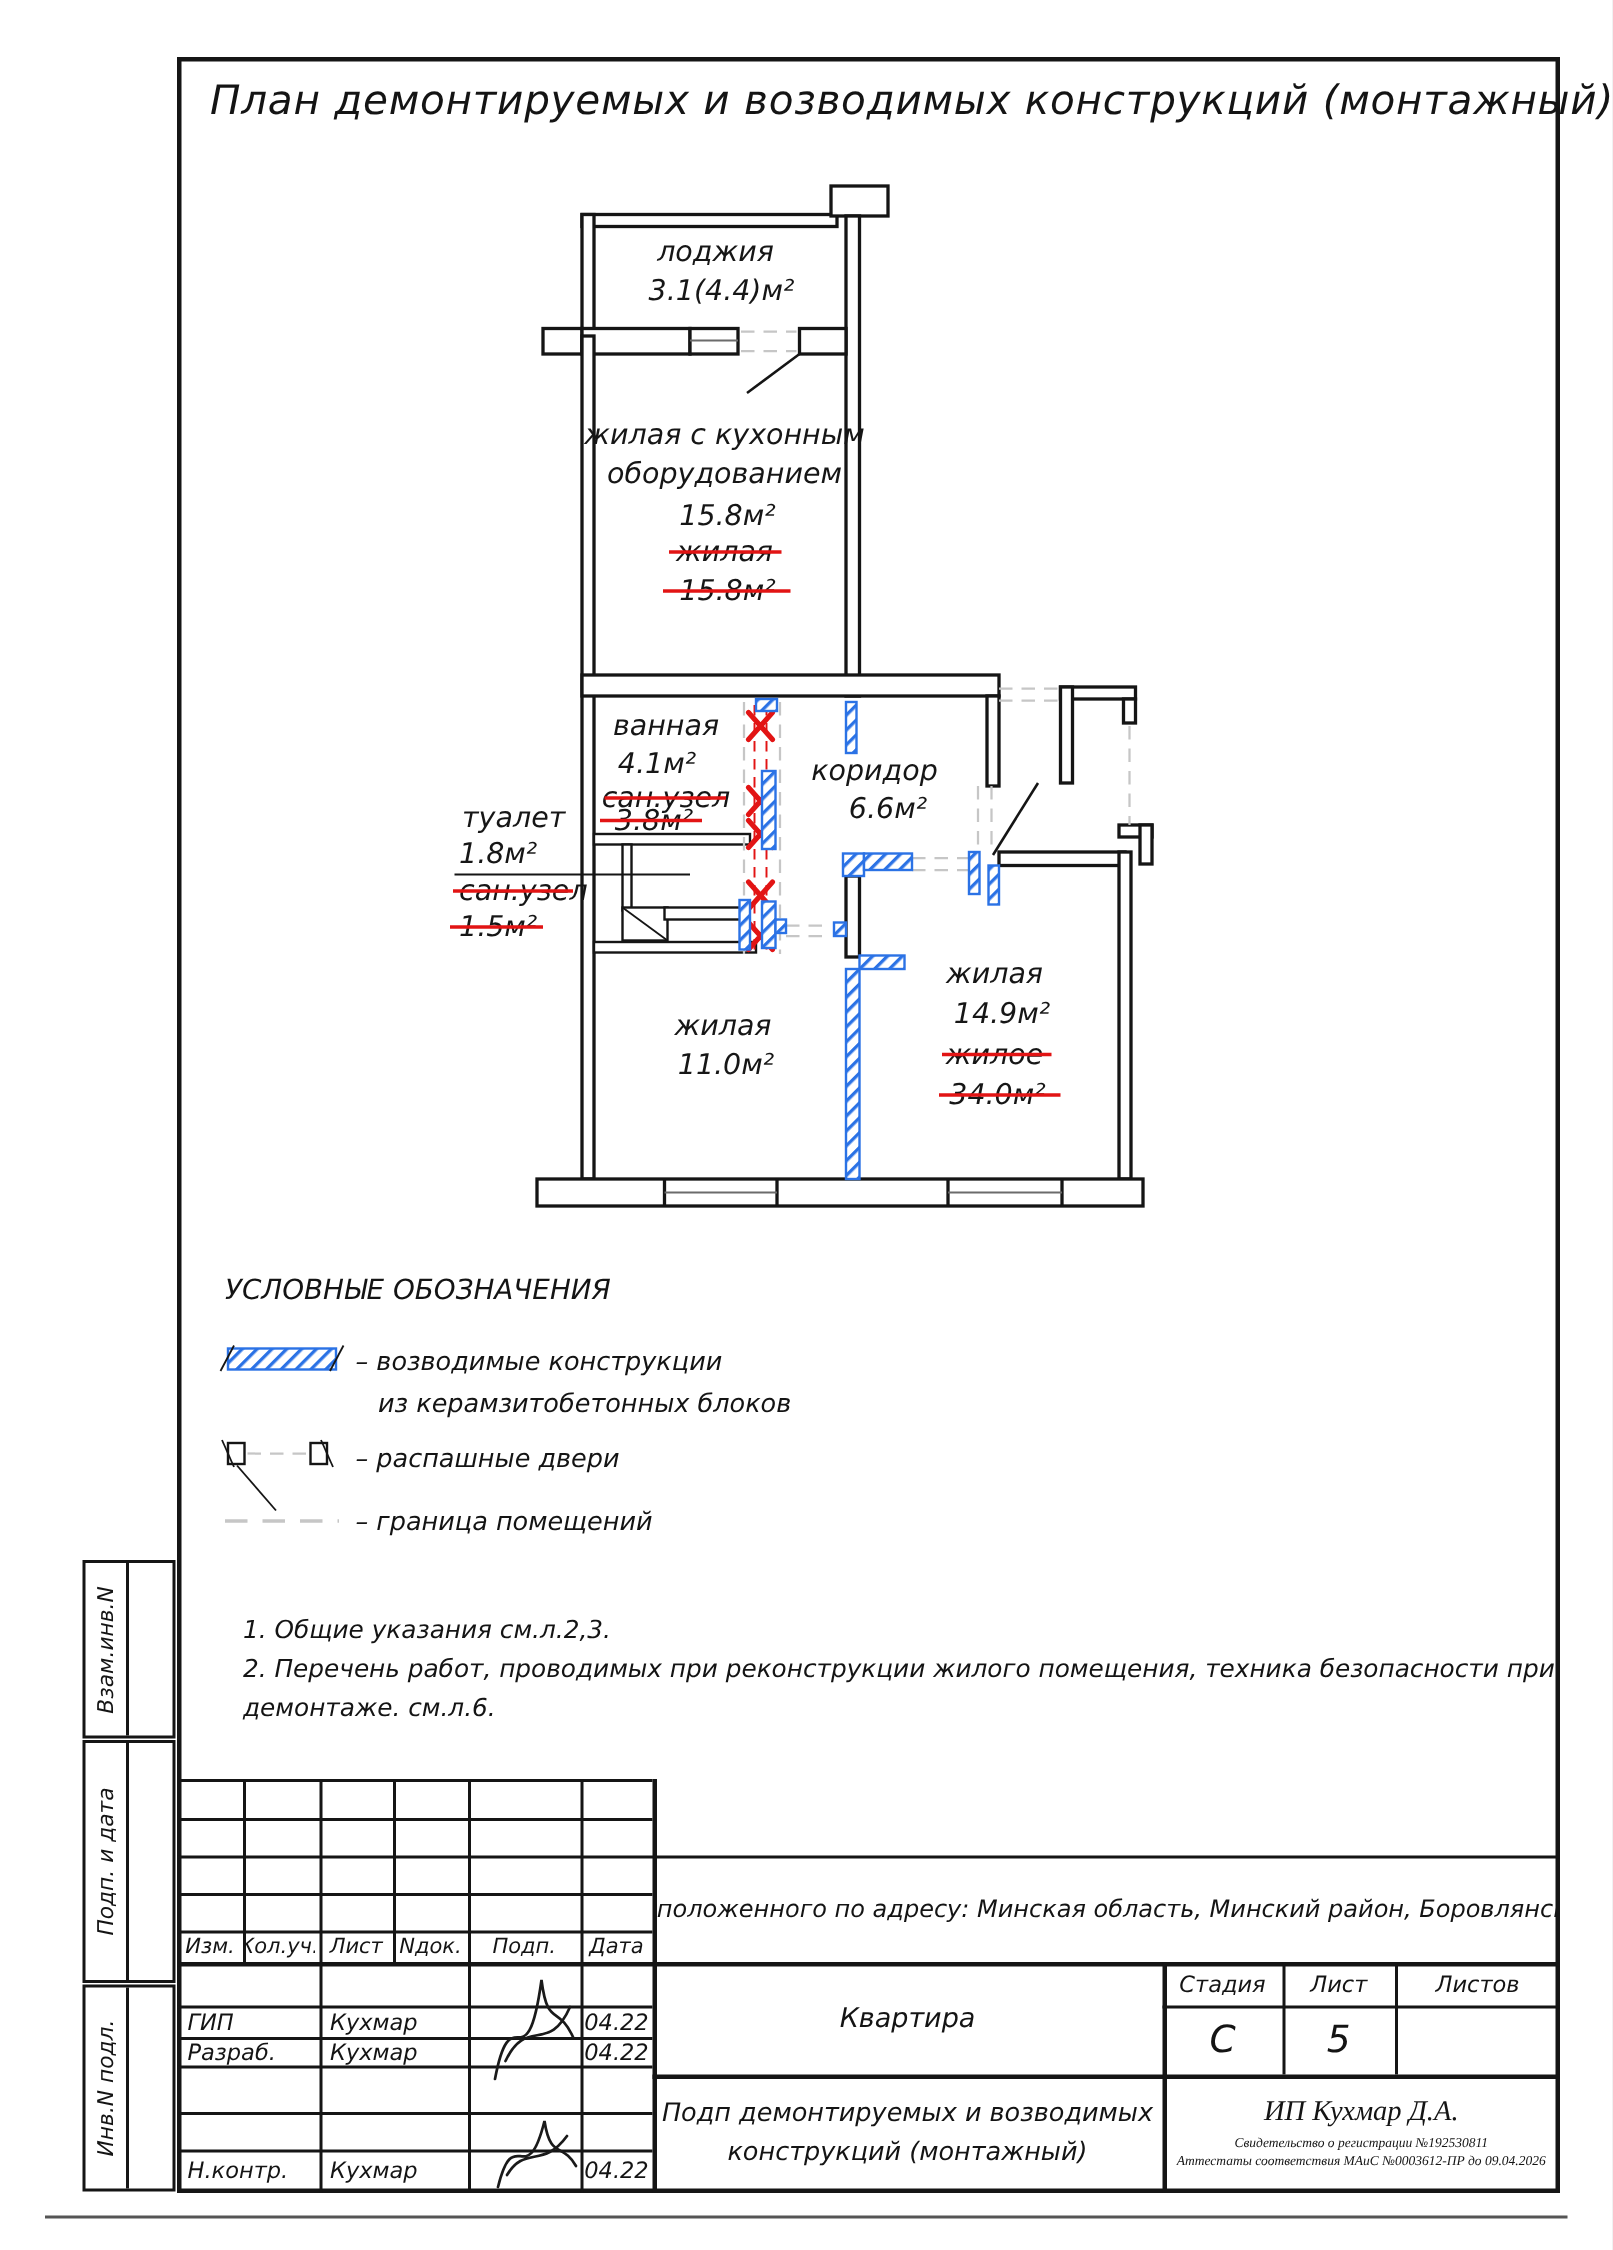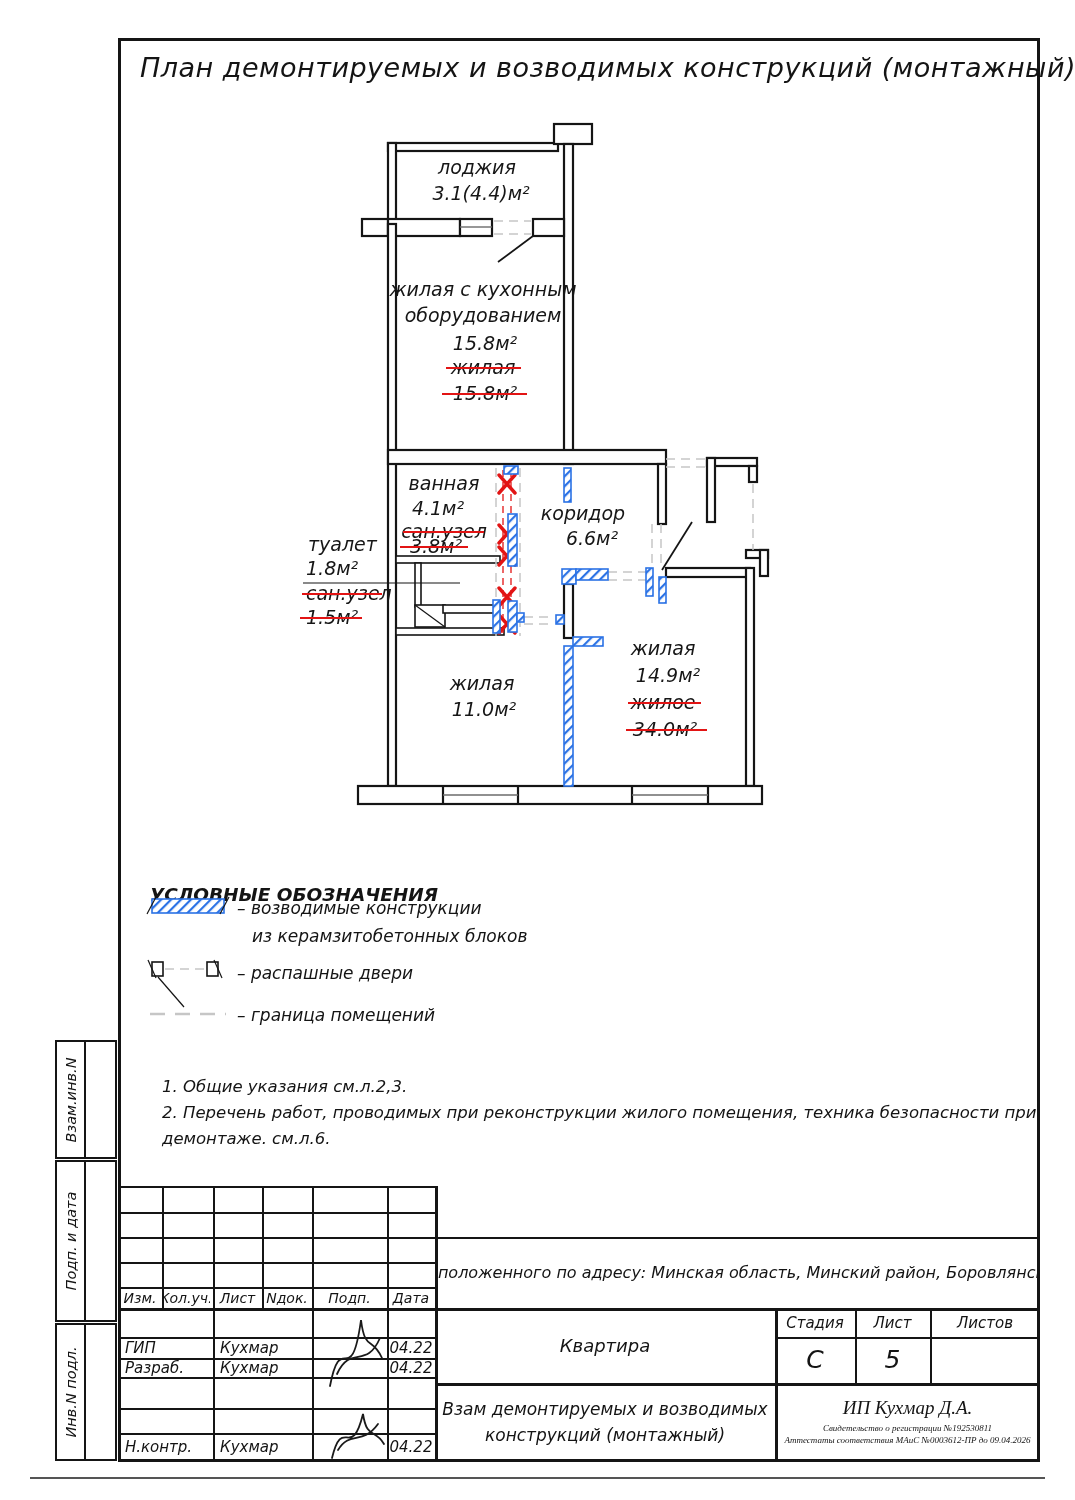--- a/index.html
+++ b/index.html
@@ -101,21 +101,21 @@
 
     <div class="cell" style="left:437px;top:1310px;width:336px;height:71px;font-size:18px;">Квартира</div>
     <div class="cell" style="left:775px;top:1310px;width:80px;height:25px;">Стадия</div>
     <div class="cell" style="left:855px;top:1310px;width:75px;height:25px;">Лист</div>
     <div class="cell" style="left:930px;top:1310px;width:110px;height:25px;">Листов</div>
     <div class="cell" style="left:775px;top:1337px;width:80px;height:44px;font-size:25px;">С</div>
     <div class="cell" style="left:855px;top:1337px;width:75px;height:44px;font-size:25px;">5</div>
     <div class="cell" style="left:930px;top:1337px;width:110px;height:44px;font-size:25px;"></div>
 
     <div class="cell col" style="left:437px;top:1385px;width:336px;height:73px;font-size:17px;line-height:26px;">
-      <div>Взам демонтируемых и возводимых</div>
+      <div>Подп демонтируемых и возводимых</div>
       <div>конструкций (монтажный)</div>
     </div>
     <div class="cell col" style="left:777px;top:1385px;width:261px;height:73px;font-family:Liberation Serif, serif;">
       <div style="font-size:19px;margin-bottom:3px;">ИП Кухмар Д.А.</div>
       <div style="font-size:9px;line-height:12px;">Свидетельство о регистрации №192530811</div>
       <div style="font-size:9px;line-height:12px;">Аттестаты соответствия МАиС №0003612-ПР до 09.04.2026</div>
     </div>
   </div>
 
   <div class="side-box" style="top:1040px;height:115px;">
@@ -132,21 +132,21 @@
   </div>
   <div class="side-box" style="top:1323px;height:134px;">
     <div class="side-label">
       <span>Инв.N подл.</span>
     </div>
       <div class="side-rest"></div>
   </div>
 
   <div class="hl" style="left:30px;top:1477px;width:1015px;height:1.5px;background:#555;"></div>
 
-  <div class="legend-text" style="left:150px;top:884px;font-size:18.5px;font-weight:bold;">УСЛОВНЫЕ ОБОЗНАЧЕНИЯ</div>
+  <div class="legend-text" style="left:150px;top:850px;font-size:18.5px;">УСЛОВНЫЕ ОБОЗНАЧЕНИЯ</div>
   <div class="legend-text" style="left:237px;top:898px;">– возводимые конструкции</div>
   <div class="legend-text" style="left:252px;top:926px;">из керамзитобетонных блоков</div>
   <div class="legend-text" style="left:237px;top:963px;">– распашные двери</div>
   <div class="legend-text" style="left:237px;top:1005px;">– граница помещений</div>
 
   <div class="note-line" style="left:162px;top:1077px;text-align:right;">1. Общие указания см.л.2,3.</div>
   <div class="note-line" style="left:162px;top:1103px;">2. Перечень работ, проводимых при реконструкции жилого помещения, техника безопасности при</div>
   <div class="note-line" style="left:162px;top:1129px;">демонтаже. см.л.6.</div>
 
   <svg class="abs" style="left:0;top:0;" width="1075" height="1500" viewBox="0 0 1075 1500">

